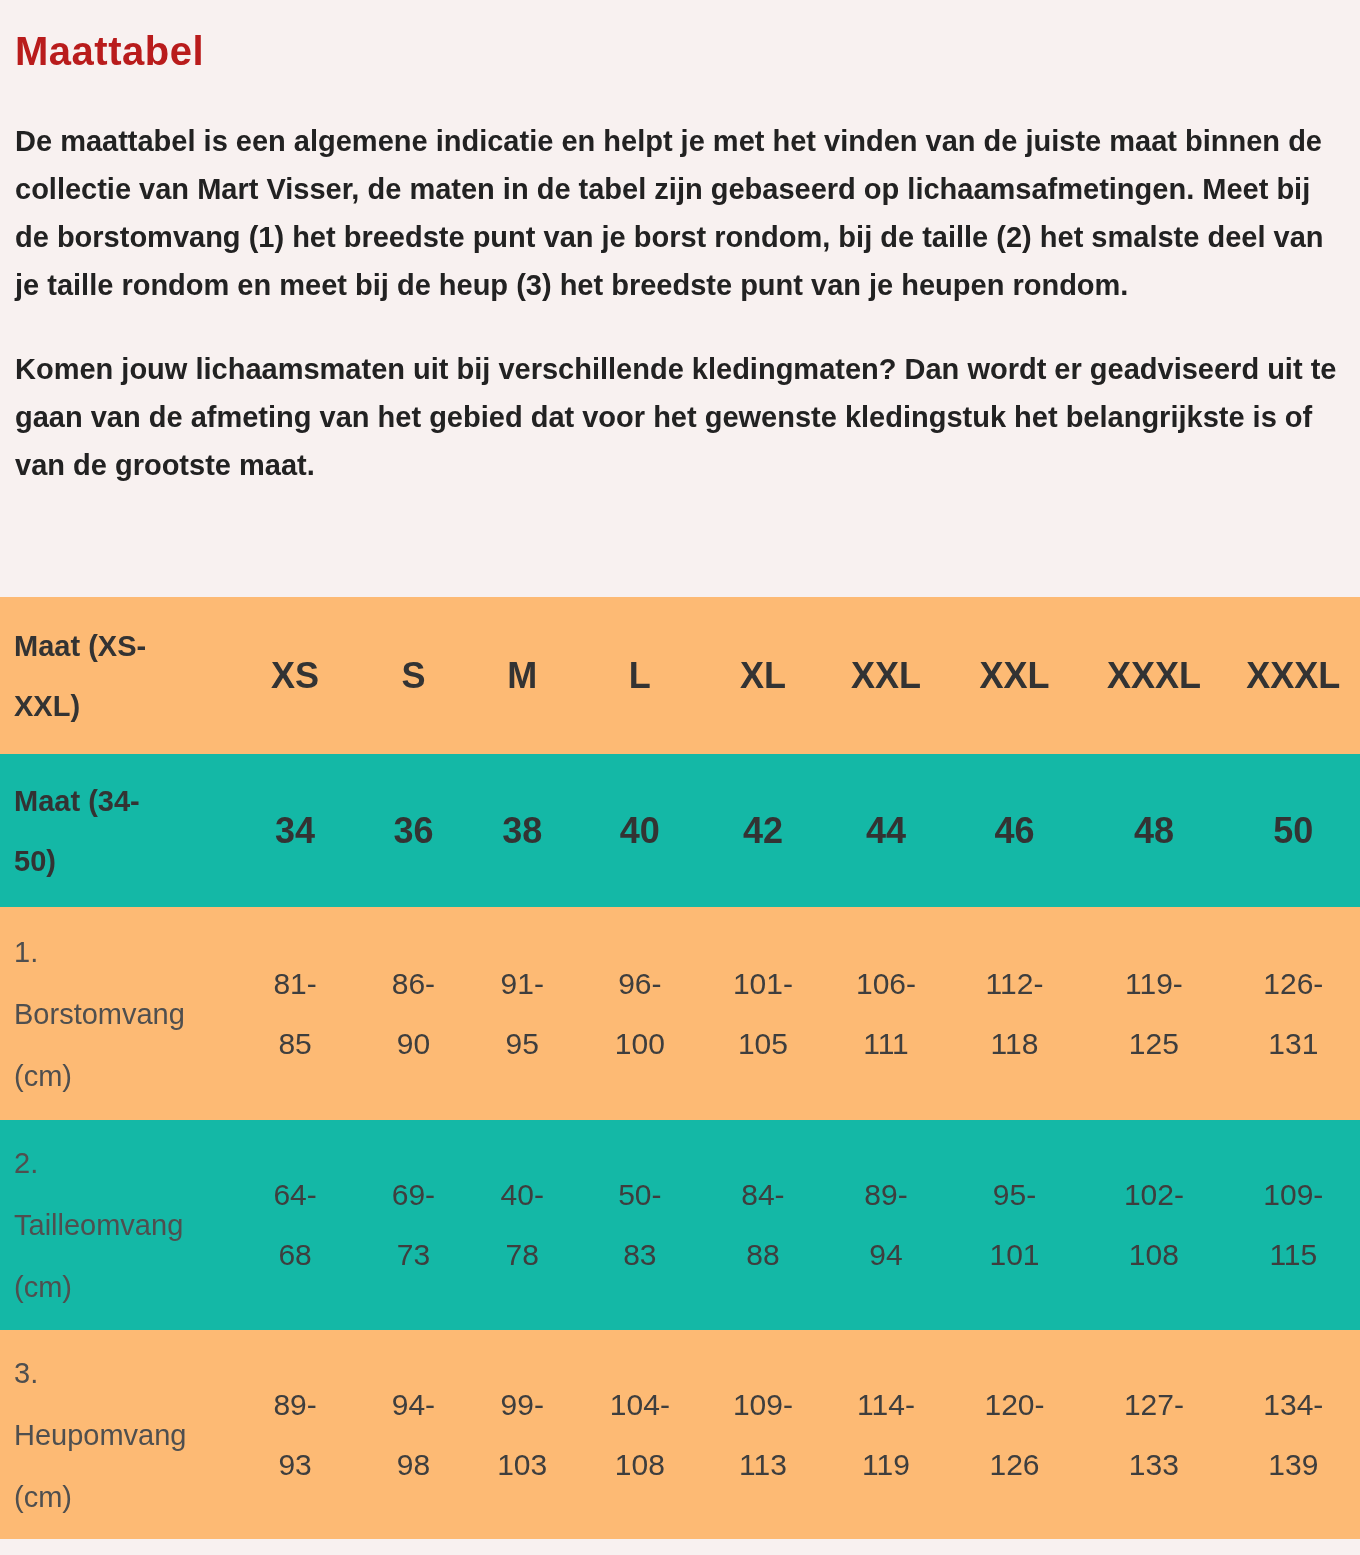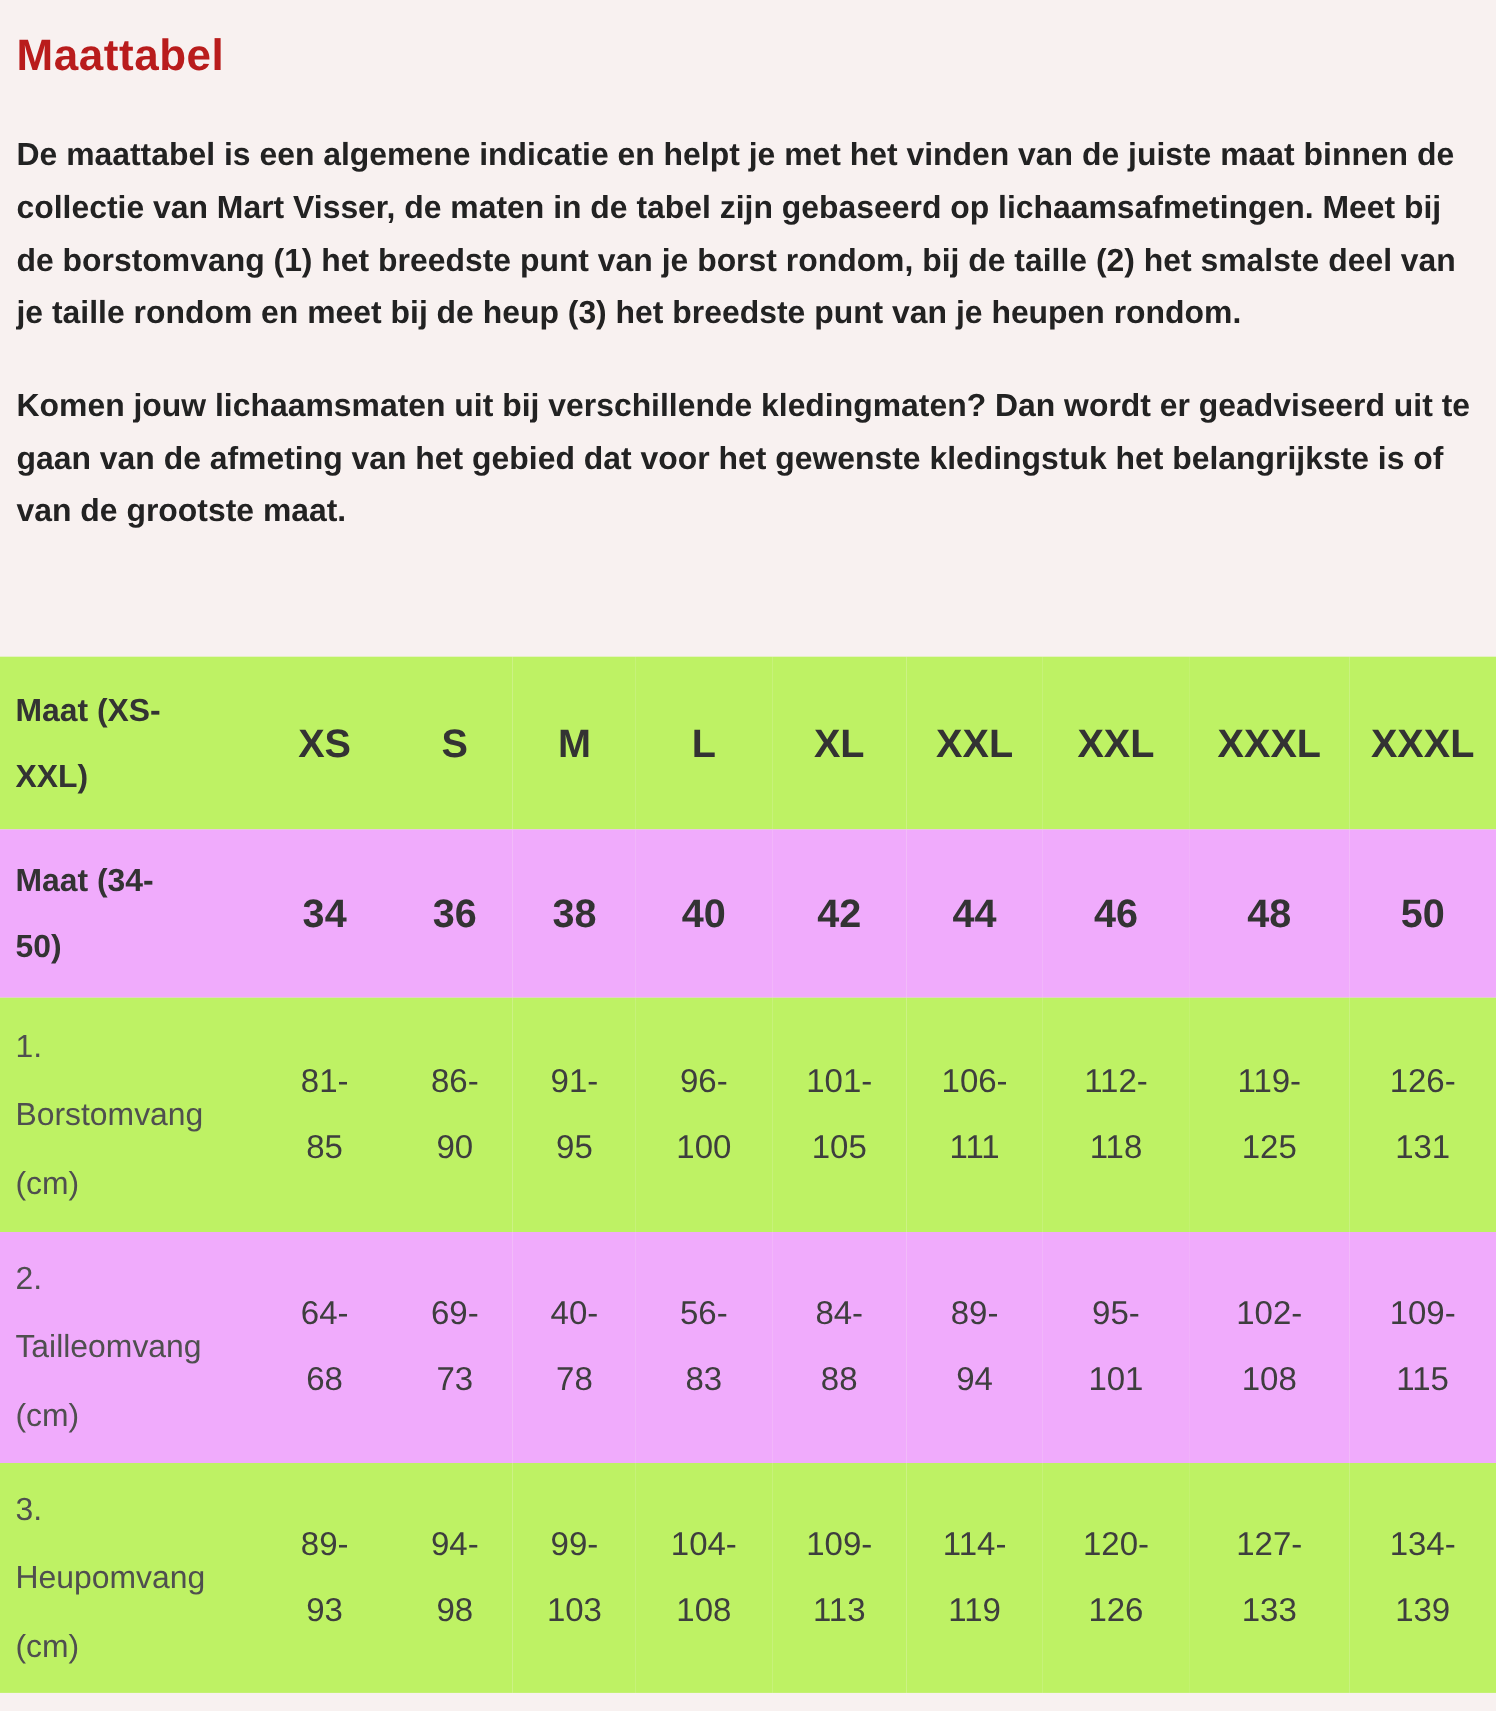--- a/index.html
+++ b/index.html
@@ -37,22 +37,22 @@
   table.size-table {
     width: 1360px;
     border-collapse: collapse;
     table-layout: fixed;
   }
   table.size-table tr:nth-child(1) { height: 157px; }
   table.size-table tr:nth-child(2) { height: 153px; }
   table.size-table tr:nth-child(3) { height: 213px; }
   table.size-table tr:nth-child(4) { height: 210px; }
   table.size-table tr:nth-child(5) { height: 209px; }
-  .row-white { background: #bef264; }
-  .row-pink  { background: #f0abfc; }
+  .row-white { background: #fdba74; }
+  .row-pink  { background: #14b8a6; }
   th.row-label {
     text-align: left;
     padding-left: 14px;
     font-size: 29px;
     vertical-align: middle;
   }
   td.size-cell {
     text-align: center;
     vertical-align: middle;
     font-size: 36px;
@@ -208,21 +208,21 @@
         </td>
         <td class="size-cell">
           <div>69-</div>
           <div>73</div>
         </td>
         <td class="size-cell">
           <div>40-</div>
           <div>78</div>
         </td>
         <td class="size-cell">
-          <div>56-</div>
+          <div>50-</div>
           <div>83</div>
         </td>
         <td class="size-cell">
           <div>84-</div>
           <div>88</div>
         </td>
         <td class="size-cell">
           <div>89-</div>
           <div>94</div>
         </td>

